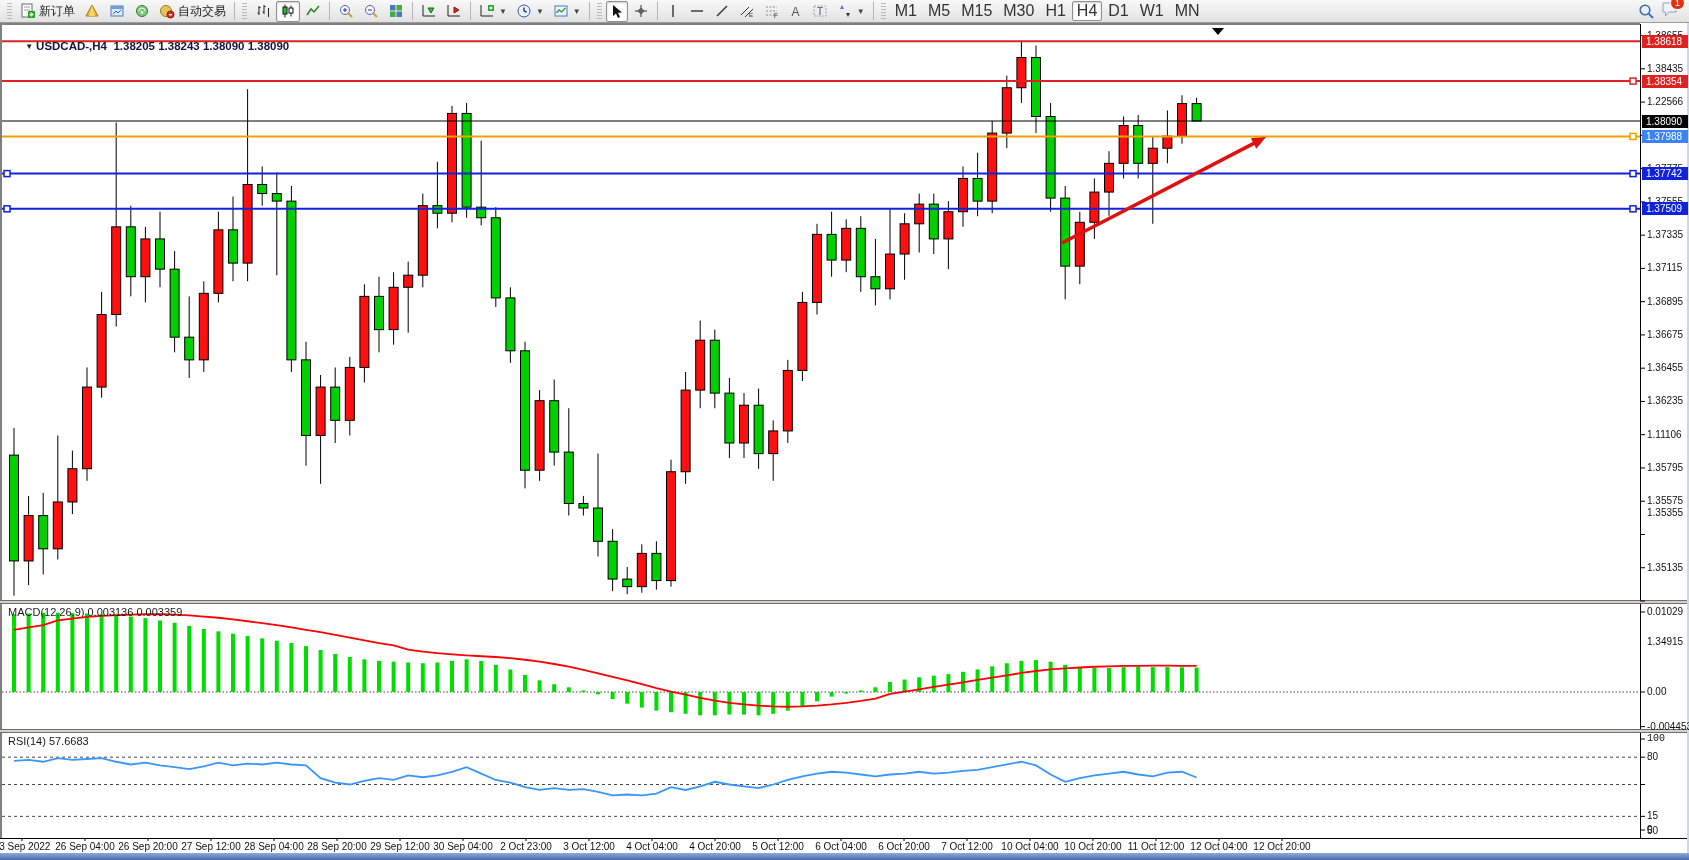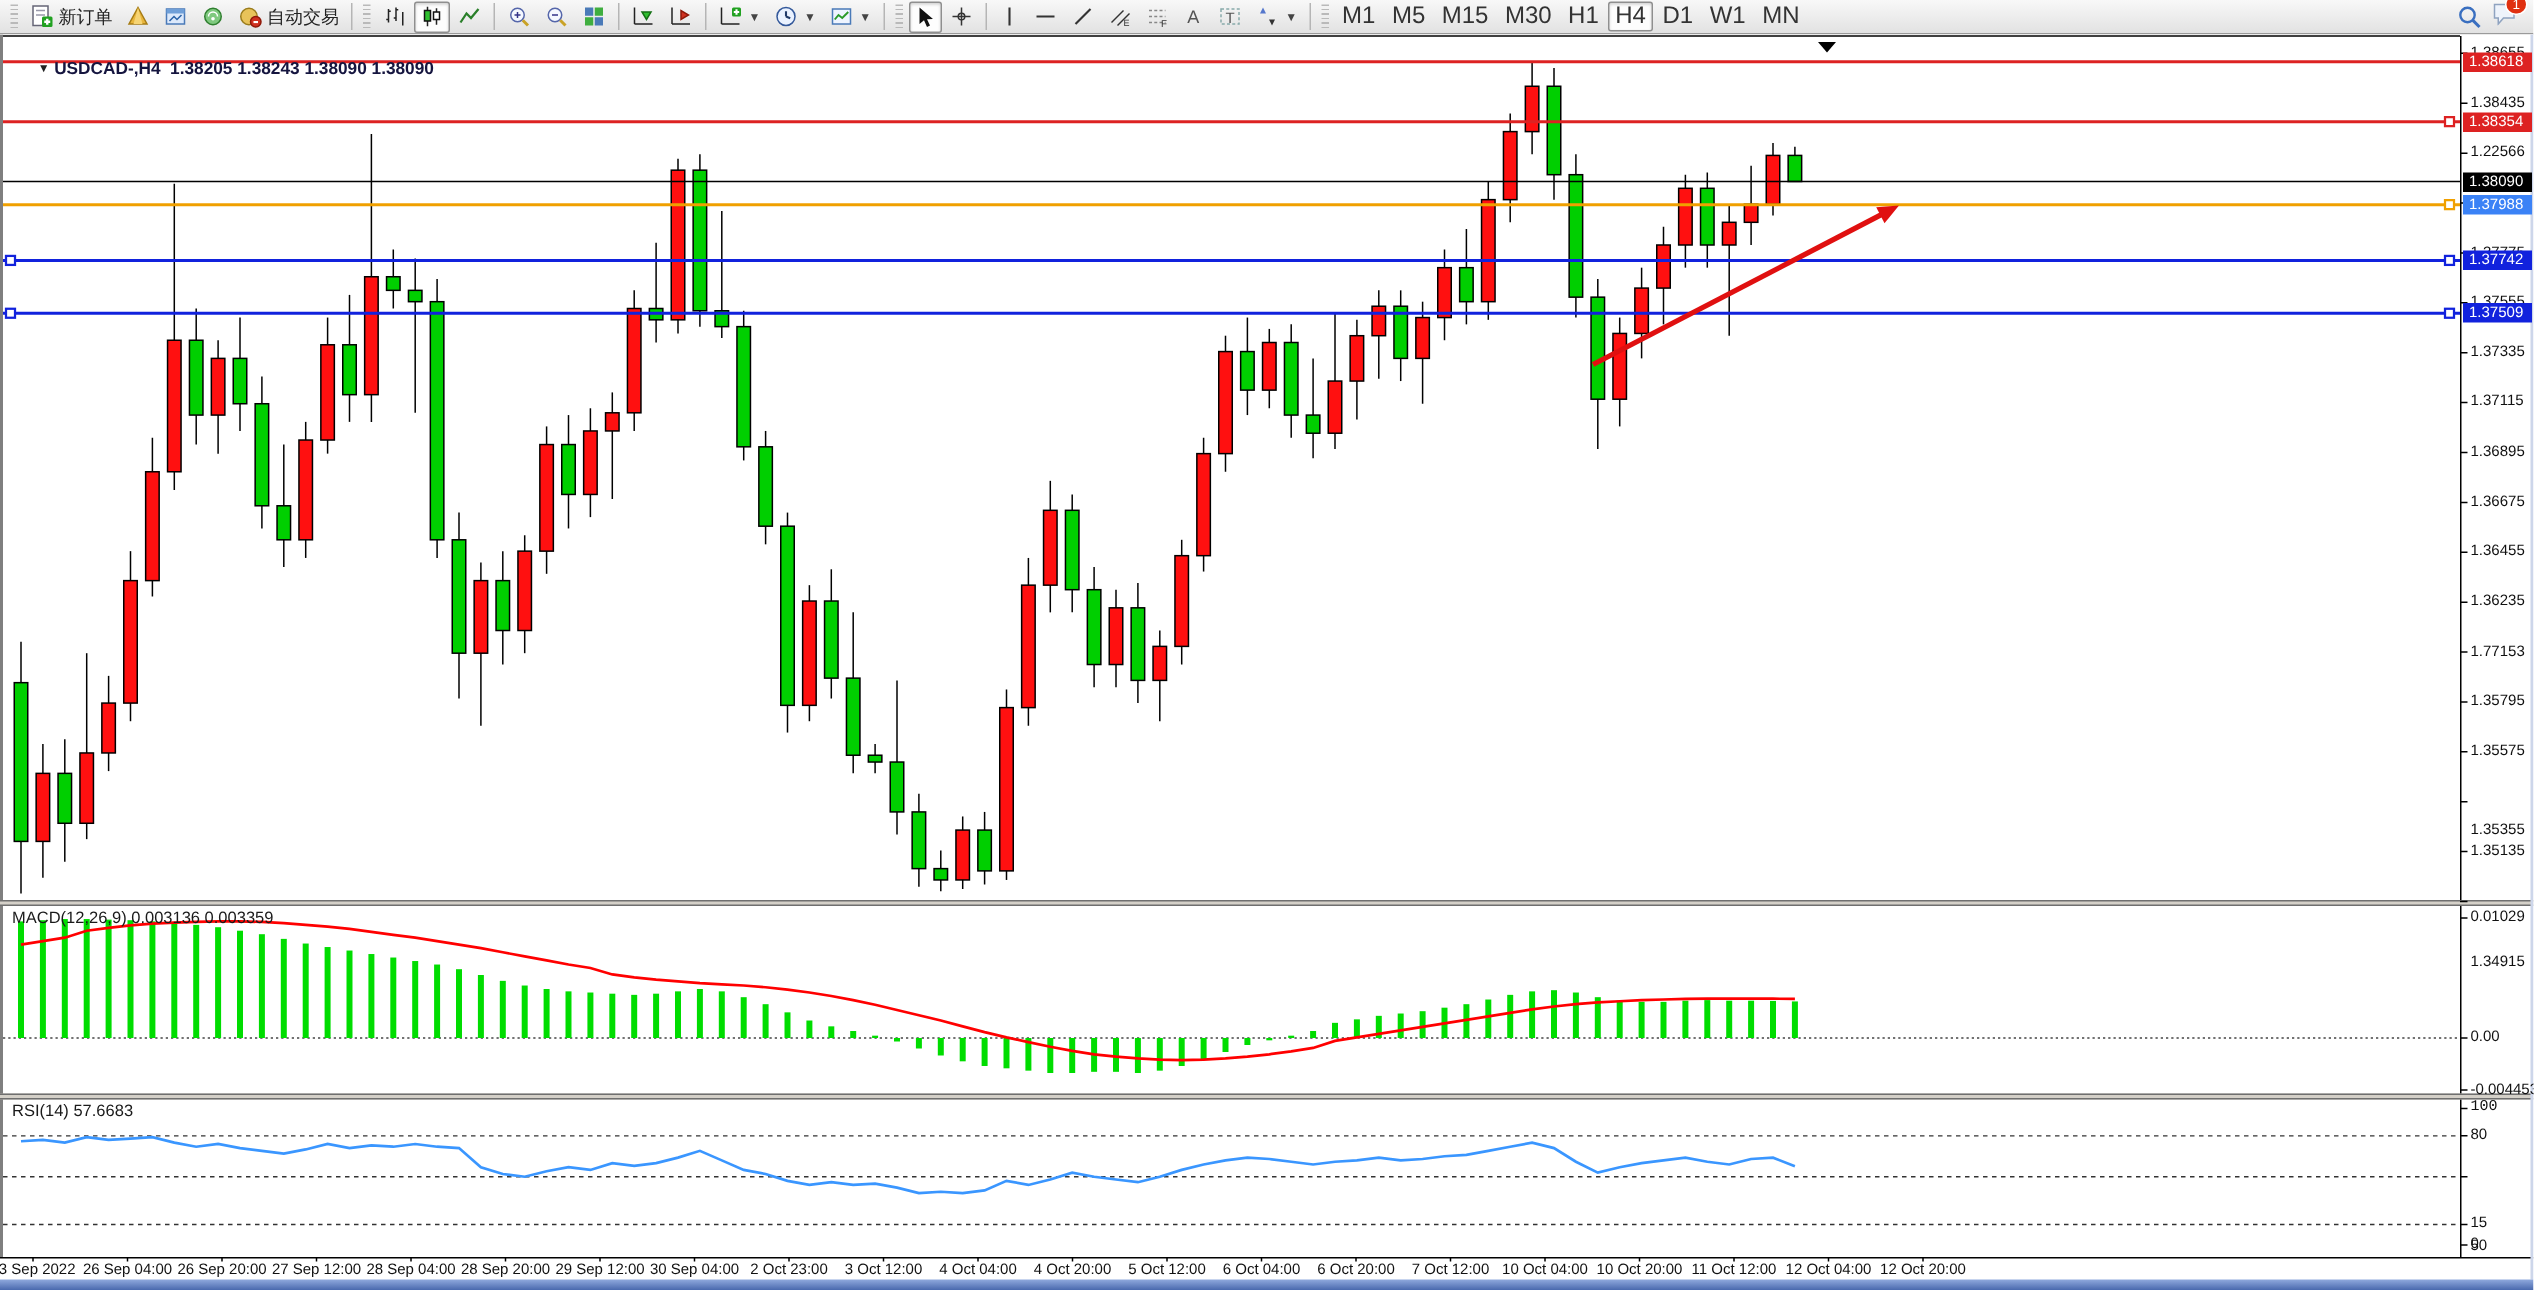--- a/index.html
+++ b/index.html
@@ -637,24 +637,24 @@
         <div class="axis-tick-label" style="top: 73.1024px;">1.22566</div>
         <div class="axis-tick-label" style="top: 106.362px;">1.37995</div>
         <div class="axis-tick-label" style="top: 139.622px;">1.37775</div>
         <div class="axis-tick-label" style="top: 172.882px;">1.37555</div>
         <div class="axis-tick-label" style="top: 206.142px;">1.37335</div>
         <div class="axis-tick-label" style="top: 239.402px;">1.37115</div>
         <div class="axis-tick-label" style="top: 272.661px;">1.36895</div>
         <div class="axis-tick-label" style="top: 305.921px;">1.36675</div>
         <div class="axis-tick-label" style="top: 339.181px;">1.36455</div>
         <div class="axis-tick-label" style="top: 372.441px;">1.36235</div>
-        <div class="axis-tick-label" style="top: 405.701px;">1.77153</div>
+        <div class="axis-tick-label" style="top: 405.701px;">1.11106</div>
         <div class="axis-tick-label" style="top: 438.961px;">1.35795</div>
         <div class="axis-tick-label" style="top: 472.22px;">1.35575</div>
-        <div class="axis-tick-label" style="top: 525px;">1.35355</div>
+        <div class="axis-tick-label" style="top: 484px;">1.35355</div>
         <div class="axis-tick-label" style="top: 538.74px;">1.35135</div>
         <div class="axis-tick-label" style="top: 572px; margin-top: 41px;">1.34915</div>
         <div class="axis-tick-label" style="top: 582.995px;">0.01029</div>
         <div class="axis-tick-label" style="top: 663px;">0.00</div>
         <div class="axis-tick-label" style="top: 697.622px;">-0.004453</div>
         <div class="axis-tick-label" style="top: 710px; font-family: Liberation Mono, monospace;">100</div>
         <div class="axis-tick-label" style="top: 728.2px;">80</div>
         <div class="axis-tick-label" style="top: 755.5px; margin-top: 46px;">50</div>
         <div class="axis-tick-label" style="top: 787.35px;">15</div>
         <div class="axis-tick-label" style="top: 801px;">0</div>

